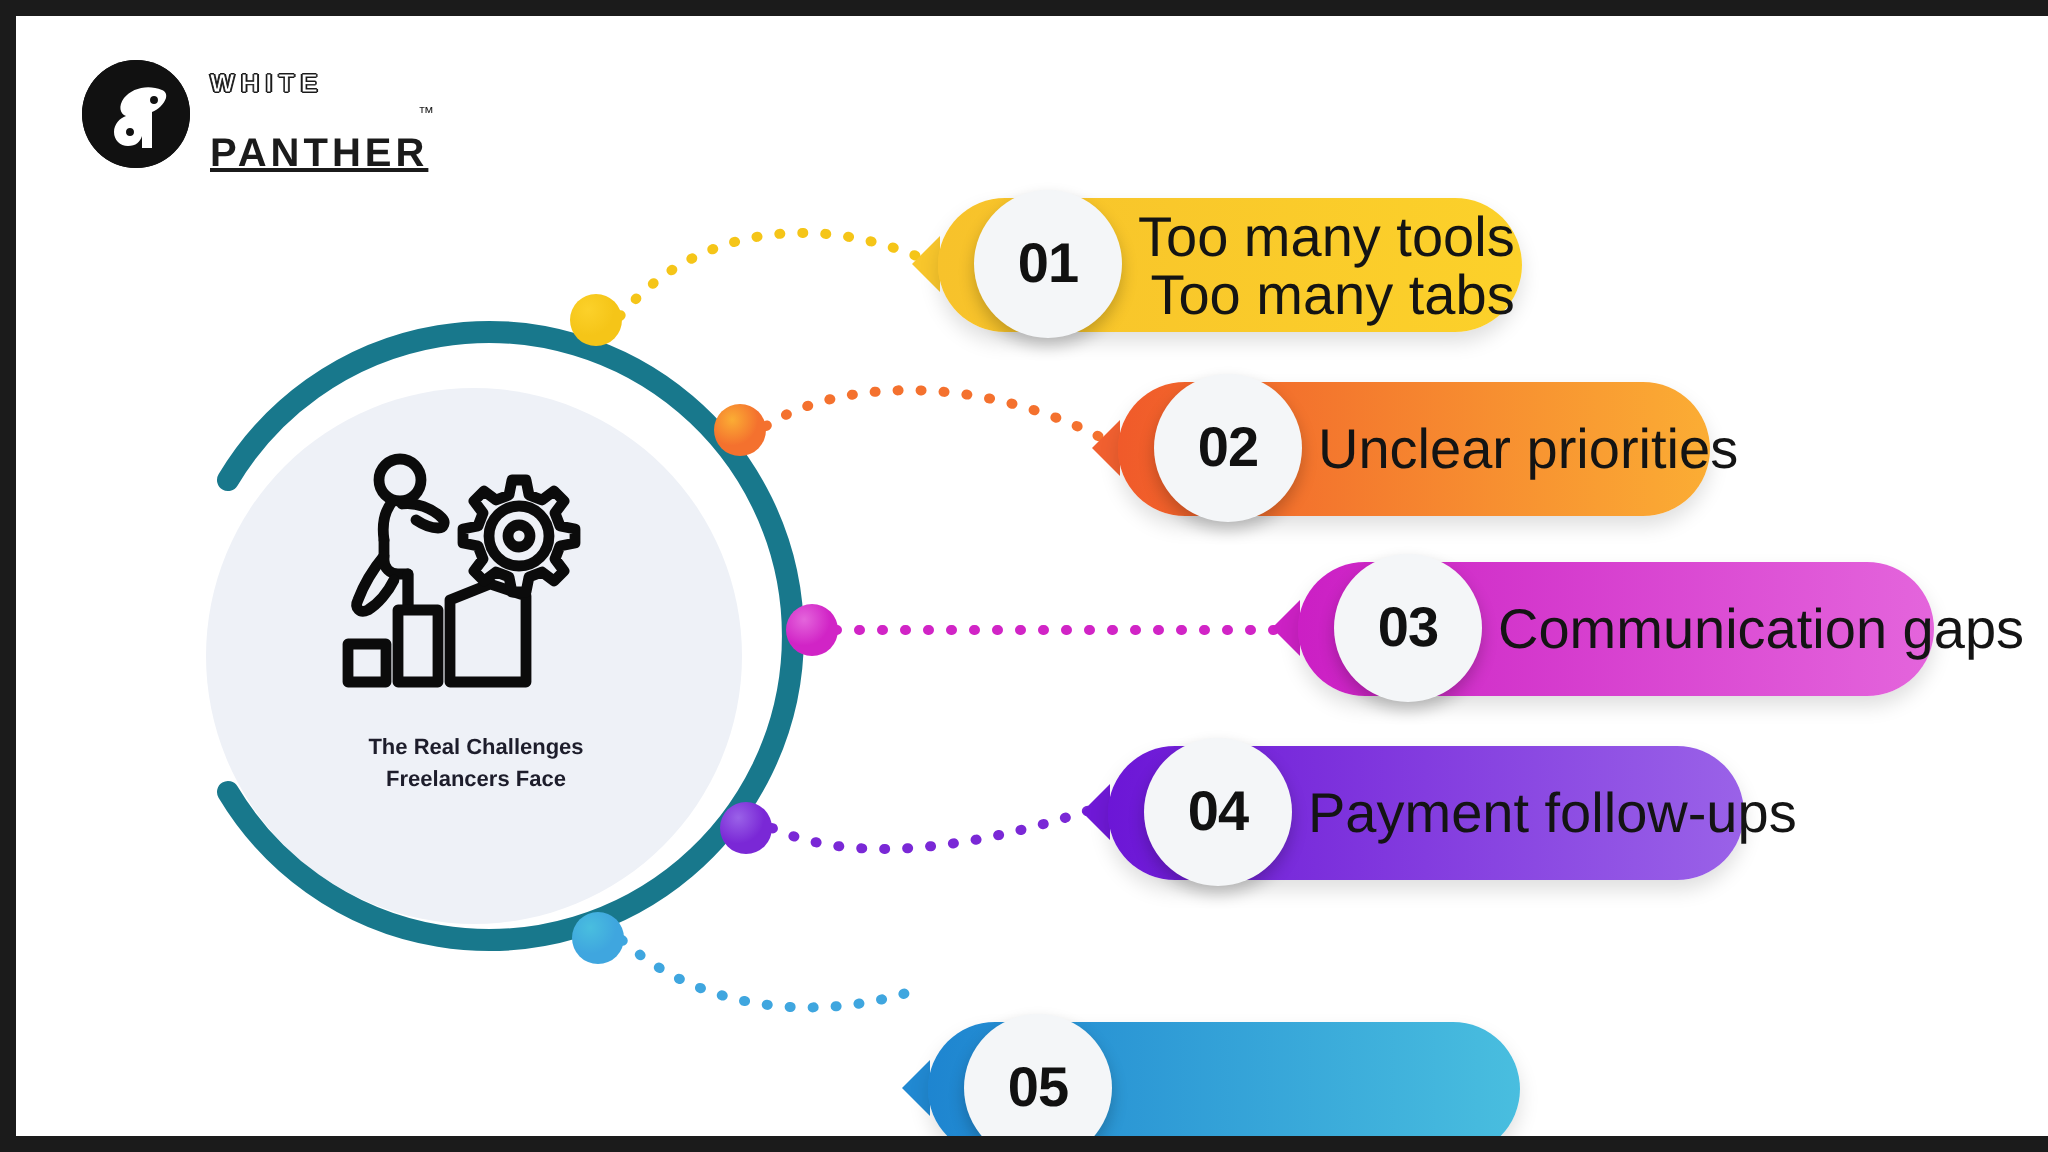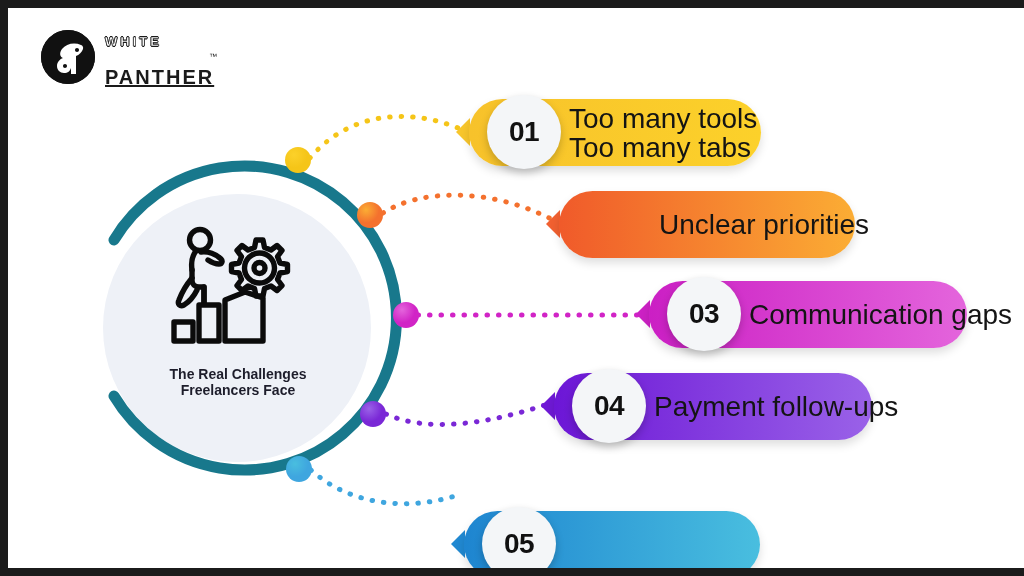--- a/index.html
+++ b/index.html
@@ -57,21 +57,21 @@
     width:268px;height:268px;border-radius:50%;
     background:#eef1f7;
   }
   #hub-icon{
     position:absolute;left:160px;top:210px;
     width:140px;height:140px;
   }
   #hub-caption{
     position:absolute;left:120px;top:358px;
     width:220px;text-align:center;
-    font-size:14px;font-weight:bold;line-height:16px;
+    font-size:11px;font-weight:bold;line-height:16px;
     color:#1d1d2b;
   }
 
   
   #connectors{position:absolute;left:0;top:0;width:1008px;height:560px;}
 
   
   .row{position:absolute;height:67px;}
   .pill{
     position:absolute;left:0;top:0;
@@ -99,21 +99,21 @@
   .label{
     position:absolute;left:100px;top:0;height:67px;
     display:flex;flex-direction:column;
     align-items:flex-start;justify-content:center;
     font-size:28px;color:#141414;line-height:29px;
     white-space:pre;
   }
   .label.two-line{font-size:28px;}
 
   
-  #row-1{left:461px;top:91px;width:292px;}
+  #row-1{left:461px;top:91px;width:292px;text-align:right;}
   #row-2{left:551px;top:183px;width:296px;}
   #row-3{left:641px;top:273px;width:318px;}
   #row-4{left:546px;top:365px;width:318px;}
   #row-5{left:456px;top:456px;width:296px;margin-top:47px;}
 </style>
 </head>
 <body style="background: rgb(27, 27, 27);">
 
 <div id="canvas" style="background: rgb(255, 255, 255); padding-left: 39px;">
 
@@ -218,20 +218,23 @@
     <div class="numwrap">
       <span class="num">01</span>
     </div>
     <div class="label two-line">Too many tools
 Too many tabs</div>
   </div>
 
   <div class="row" id="row-2">
     <div class="tail" style="border-right: 14px solid rgb(241, 96, 48);"></div>
     <div class="pill" style="background: linear-gradient(90deg, rgb(240, 90, 42) 0%, rgb(251, 173, 52) 100%);"></div>
+    <div class="numwrap">
+      <span class="num">02</span>
+    </div>
     <div class="label">Unclear priorities</div>
   </div>
 
   <div class="row" id="row-3">
     <div class="tail" style="border-right: 14px solid rgb(204, 33, 196);"></div>
     <div class="pill" style="background: linear-gradient(90deg, rgb(203, 31, 196) 0%, rgb(228, 101, 220) 100%);"></div>
     <div class="numwrap">
       <span class="num">03</span>
     </div>
     <div class="label">Communication gaps</div>

